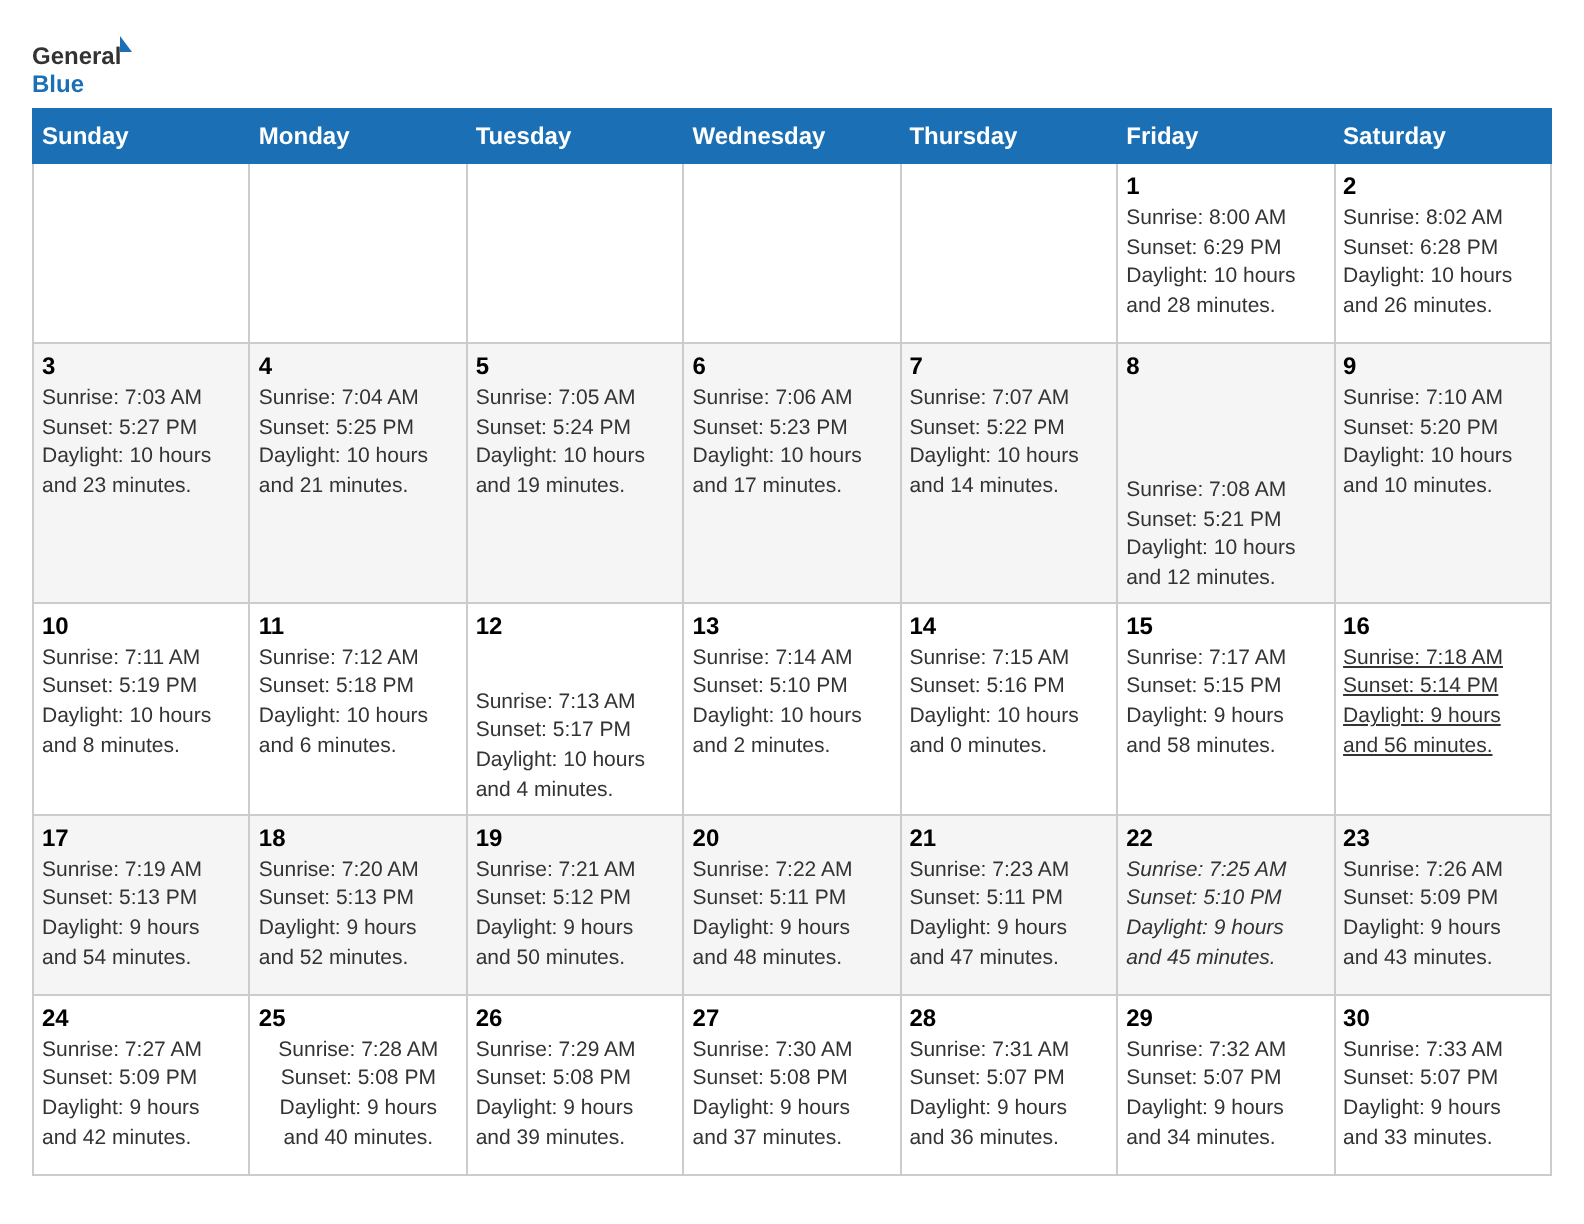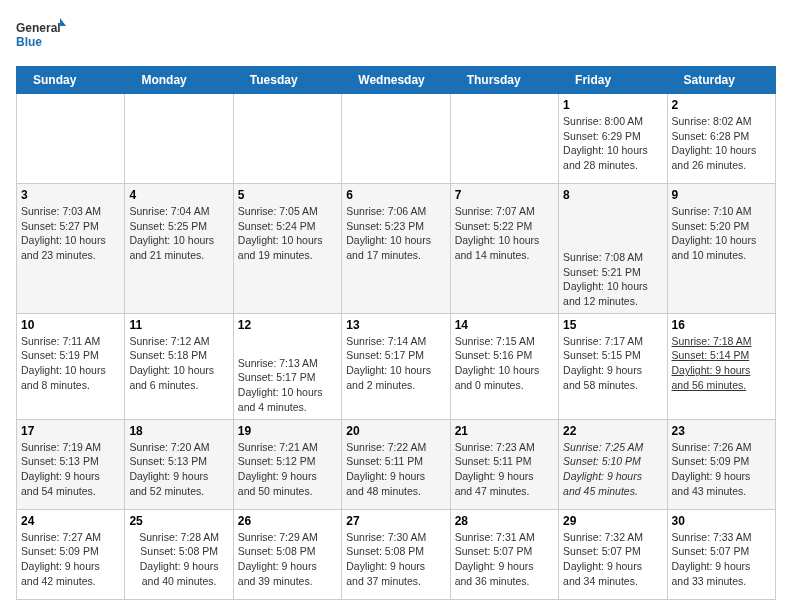--- a/index.html
+++ b/index.html
@@ -7,39 +7,38 @@
       font-family: Arial, sans-serif;
       background: #fff;
       width: 792px;
       min-height: 612px;
       padding: 16px;
     }
     .header-area {
       display: flex;
       justify-content: space-between;
       align-items: flex-end;
-      margin-bottom: 12px;
     }
     .logo {
       display: flex;
       align-items: center;
       gap: 4px;
     }
     .title-area { text-align: right; }
     .month-title { font-size: 32px; font-weight: bold; color: #333; }
     .location-title { font-size: 16px; color: #555; }
     .calendar {
       width: 100%;
       border-collapse: collapse;
       font-size: 11px;
     }
     .calendar th {
       background-color: #1a6fb5;
       color: #fff;
-      padding: 6px 16px;
+      padding: 6px 4px;
       text-align: left;
       font-size: 12px;
       border: 1px solid #1a6fb5;
     }
     .calendar td {
       border: 1px solid #ccc;
       vertical-align: top;
       padding: 4px;
       height: 90px;
       width: calc(100% / 7);
@@ -181,21 +180,21 @@
         <td>
           <div class="day-number">12</div>
           <div class="day-info" style="white-space: pre-line; margin-top: 24px;">Sunrise: 7:13 AM
 Sunset: 5:17 PM
 Daylight: 10 hours
 and 4 minutes.</div>
         </td>
         <td>
           <div class="day-number">13</div>
           <div class="day-info" style="white-space: pre-line;">Sunrise: 7:14 AM
-Sunset: 5:17 PM
+Sunset: 5:10 PM
 Daylight: 10 hours
 and 2 minutes.</div>
         </td>
         <td>
           <div class="day-number">14</div>
           <div class="day-info" style="white-space: pre-line;">Sunrise: 7:15 AM
 Sunset: 5:16 PM
 Daylight: 10 hours
 and 0 minutes.</div>
         </td>

